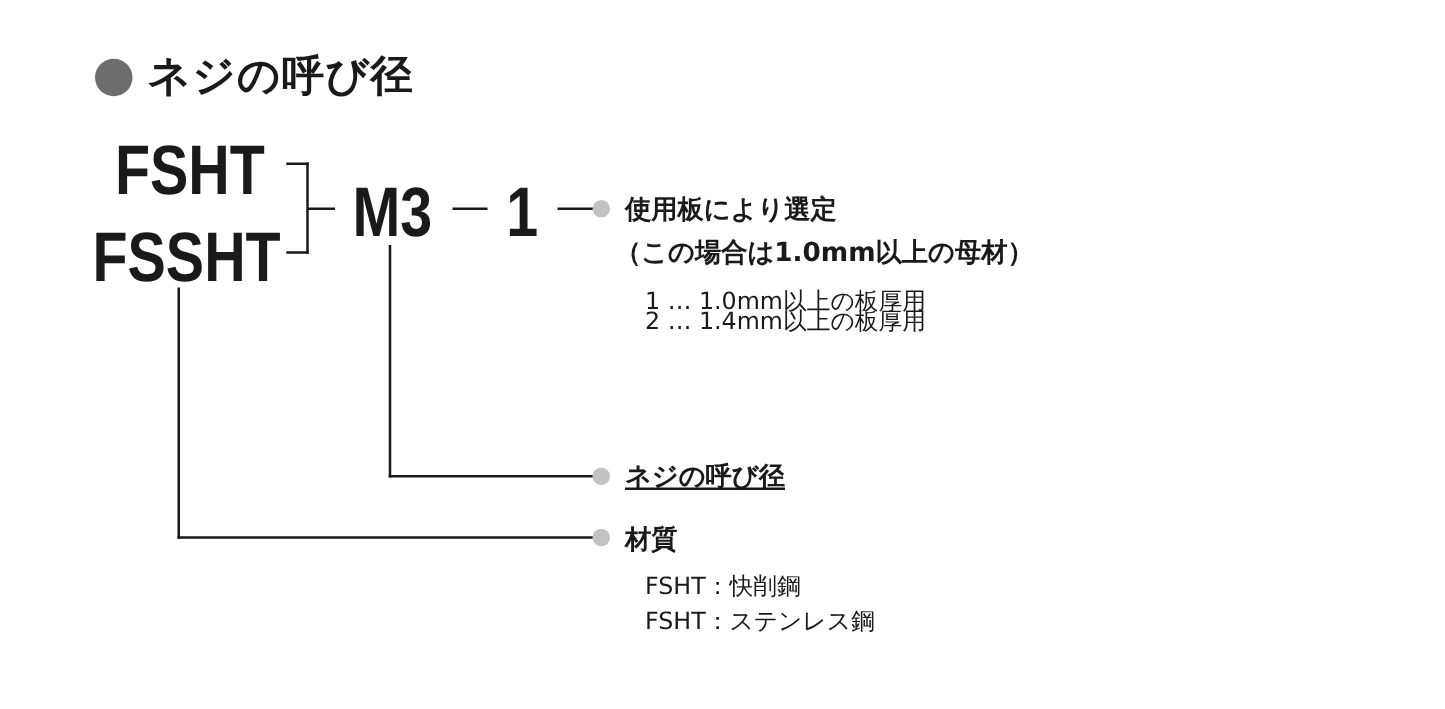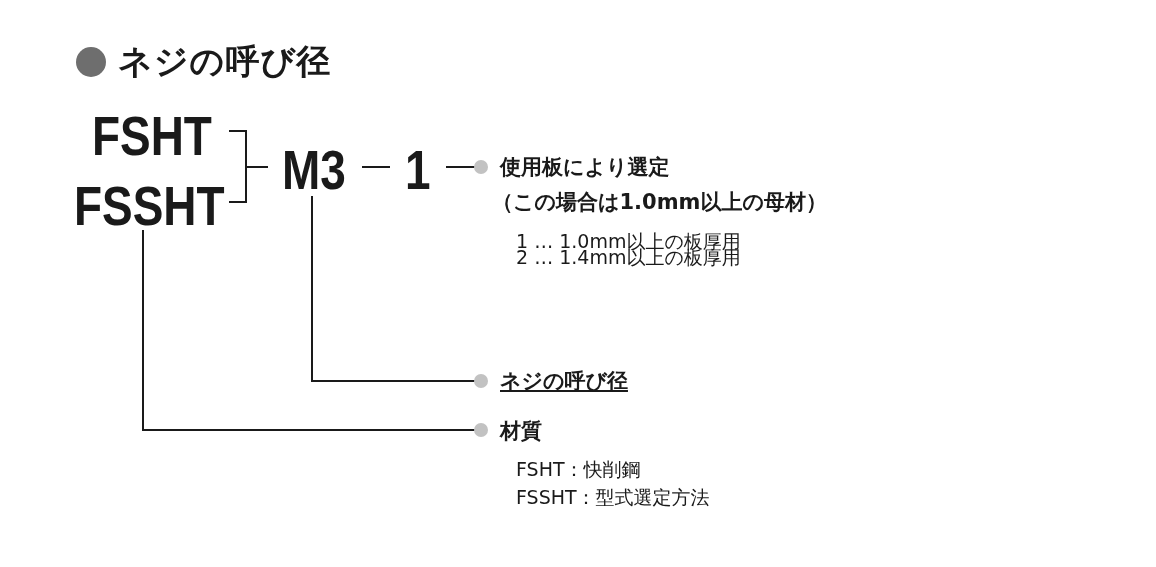--- a/index.html
+++ b/index.html
@@ -45,13 +45,13 @@
 <div class="abs vline" style="left:311px; top:196px; height:186px;"></div>
 <div class="abs hline" style="left:311px; top:380px; width:165px;"></div>
 <div class="abs dot" style="left:474px; top:374px;"></div>
 <div class="abs label-b" style="left:500px; top:367px;text-decoration:underline;">ネジの呼び径</div>
 
 <div class="abs vline" style="left:142px; top:230px; height:201px;"></div>
 <div class="abs hline" style="left:142px; top:429px; width:334px;"></div>
 <div class="abs dot" style="left:474px; top:423px;"></div>
 <div class="abs label-b" style="left:500px; top:417px;">材質</div>
 <div class="abs label-n" style="left:500px; top:456px;text-align:right;">FSHT：快削鋼</div>
-<div class="abs label-n" style="left:500px; top:484px;">FSSHT：型式選定方法</div>
+<div class="abs label-n" style="left:500px; top:484px;">FSHT：ステンレス鋼</div>
 
 </body></html>

